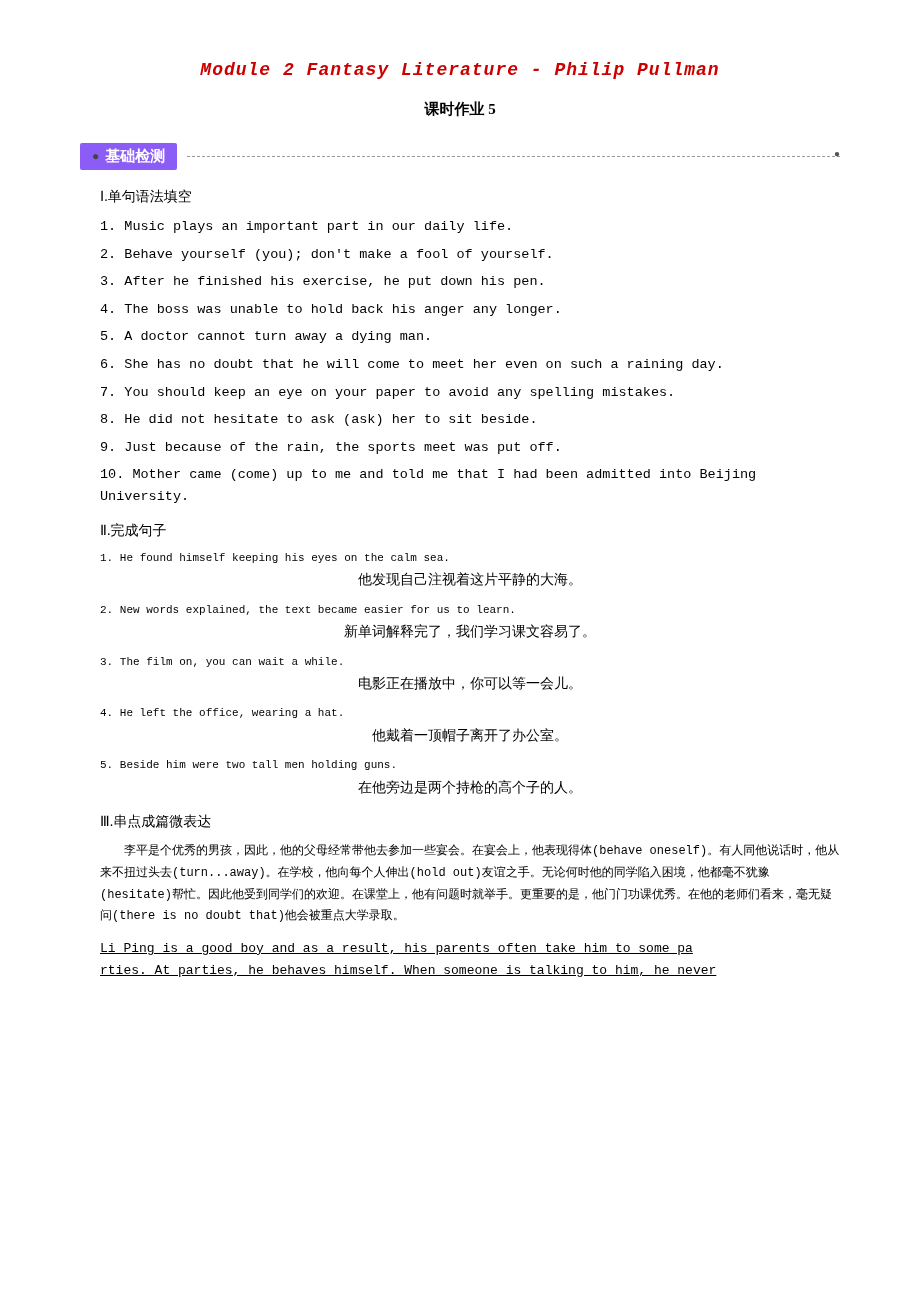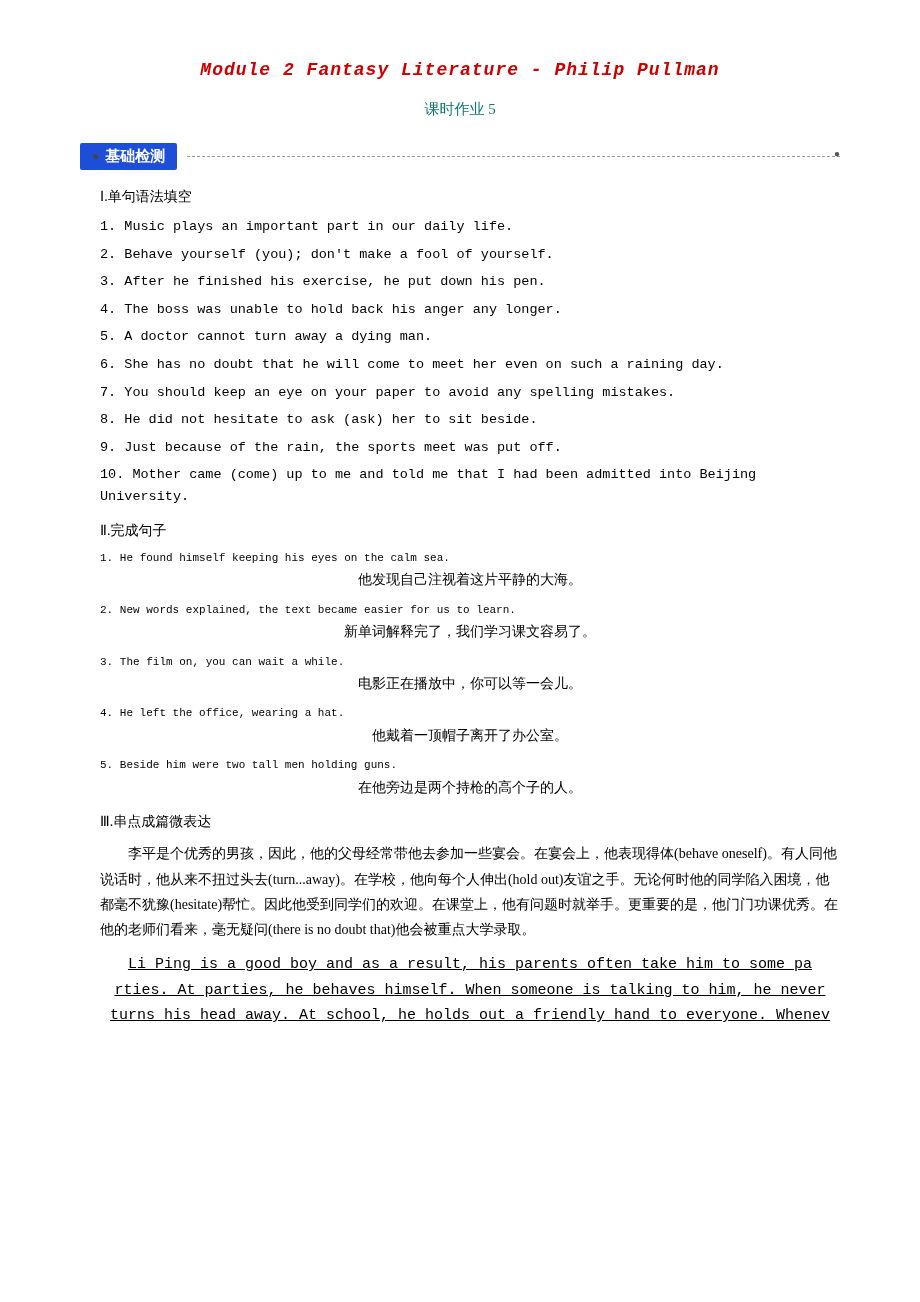--- a/index.html
+++ b/index.html
@@ -25,34 +25,35 @@
       font-weight: bold;
       font-family: "Courier New", Courier, monospace;
       letter-spacing: 1px;
       margin-bottom: 20px;
       font-style: italic;
     }
 
     .subtitle {
       text-align: center;
       font-size: 15px;
-      color: #0f766e;
+      color: #000000;
       font-family: SimSun, "宋体", serif;
       margin-bottom: 24px;
+      font-weight: bold;
     }
 
     .section-header {
       display: flex;
       align-items: center;
       margin-bottom: 18px;
       position: relative;
     }
 
     .section-badge {
-      background: #1d4ed8;
+      background: #8b5cf6;
       color: #fff;
       font-weight: bold;
       font-size: 15px;
       font-family: Liberation Serif, serif;
       padding: 4px 12px;
       border-radius: 2px;
       display: flex;
       align-items: center;
       gap: 6px;
       position: relative;
@@ -125,35 +126,34 @@
       line-height: 1.6;
       margin-top: 2px;
       text-align: center;
     }
 
     .section-iii {
       margin-top: 14px;
     }
 
     .passage-zh {
-      font-family: Liberation Serif, serif;
-      font-size: 14px;
+      font-family: Liberation Mono, monospace;
+      font-size: 12px;
       line-height: 1.8;
       margin-left: 20px;
       margin-bottom: 10px;
       text-indent: 2em;
     }
 
     .passage-en {
       font-family: "Courier New", Courier, monospace;
-      font-size: 15px;
+      font-size: 13px;
       line-height: 1.7;
       margin-left: 20px;
       text-indent: 0;
-      text-align: center;
     }
 
     .passage-en .en-line {
       display: block;
       text-decoration: underline;
     }
   </style>
 </head>
 <body>
 
@@ -207,15 +207,14 @@
       </div>
     </div>
 </div>
 
 <div class="section-iii">
   <div class="subsection-title">Ⅲ.串点成篇微表达</div>
   <p class="passage-zh">李平是个优秀的男孩，因此，他的父母经常带他去参加一些宴会。在宴会上，他表现得体(behave oneself)。有人同他说话时，他从来不扭过头去(turn...away)。在学校，他向每个人伸出(hold out)友谊之手。无论何时他的同学陷入困境，他都毫不犹豫(hesitate)帮忙。因此他受到同学们的欢迎。在课堂上，他有问题时就举手。更重要的是，他门门功课优秀。在他的老师们看来，毫无疑问(there is no doubt that)他会被重点大学录取。</p>
   <div class="passage-en" id="passage-en">
       <span class="en-line">Li Ping is a good boy and as a result, his parents often take him to some pa</span>
       <span class="en-line">rties. At parties, he behaves himself. When someone is talking to him, he never</span>
-      <span class="en-line">turns his head away. At school, he holds out a friendly hand to everyone. Whenev</span>
     </div>
 </div>
 
 </body></html>

